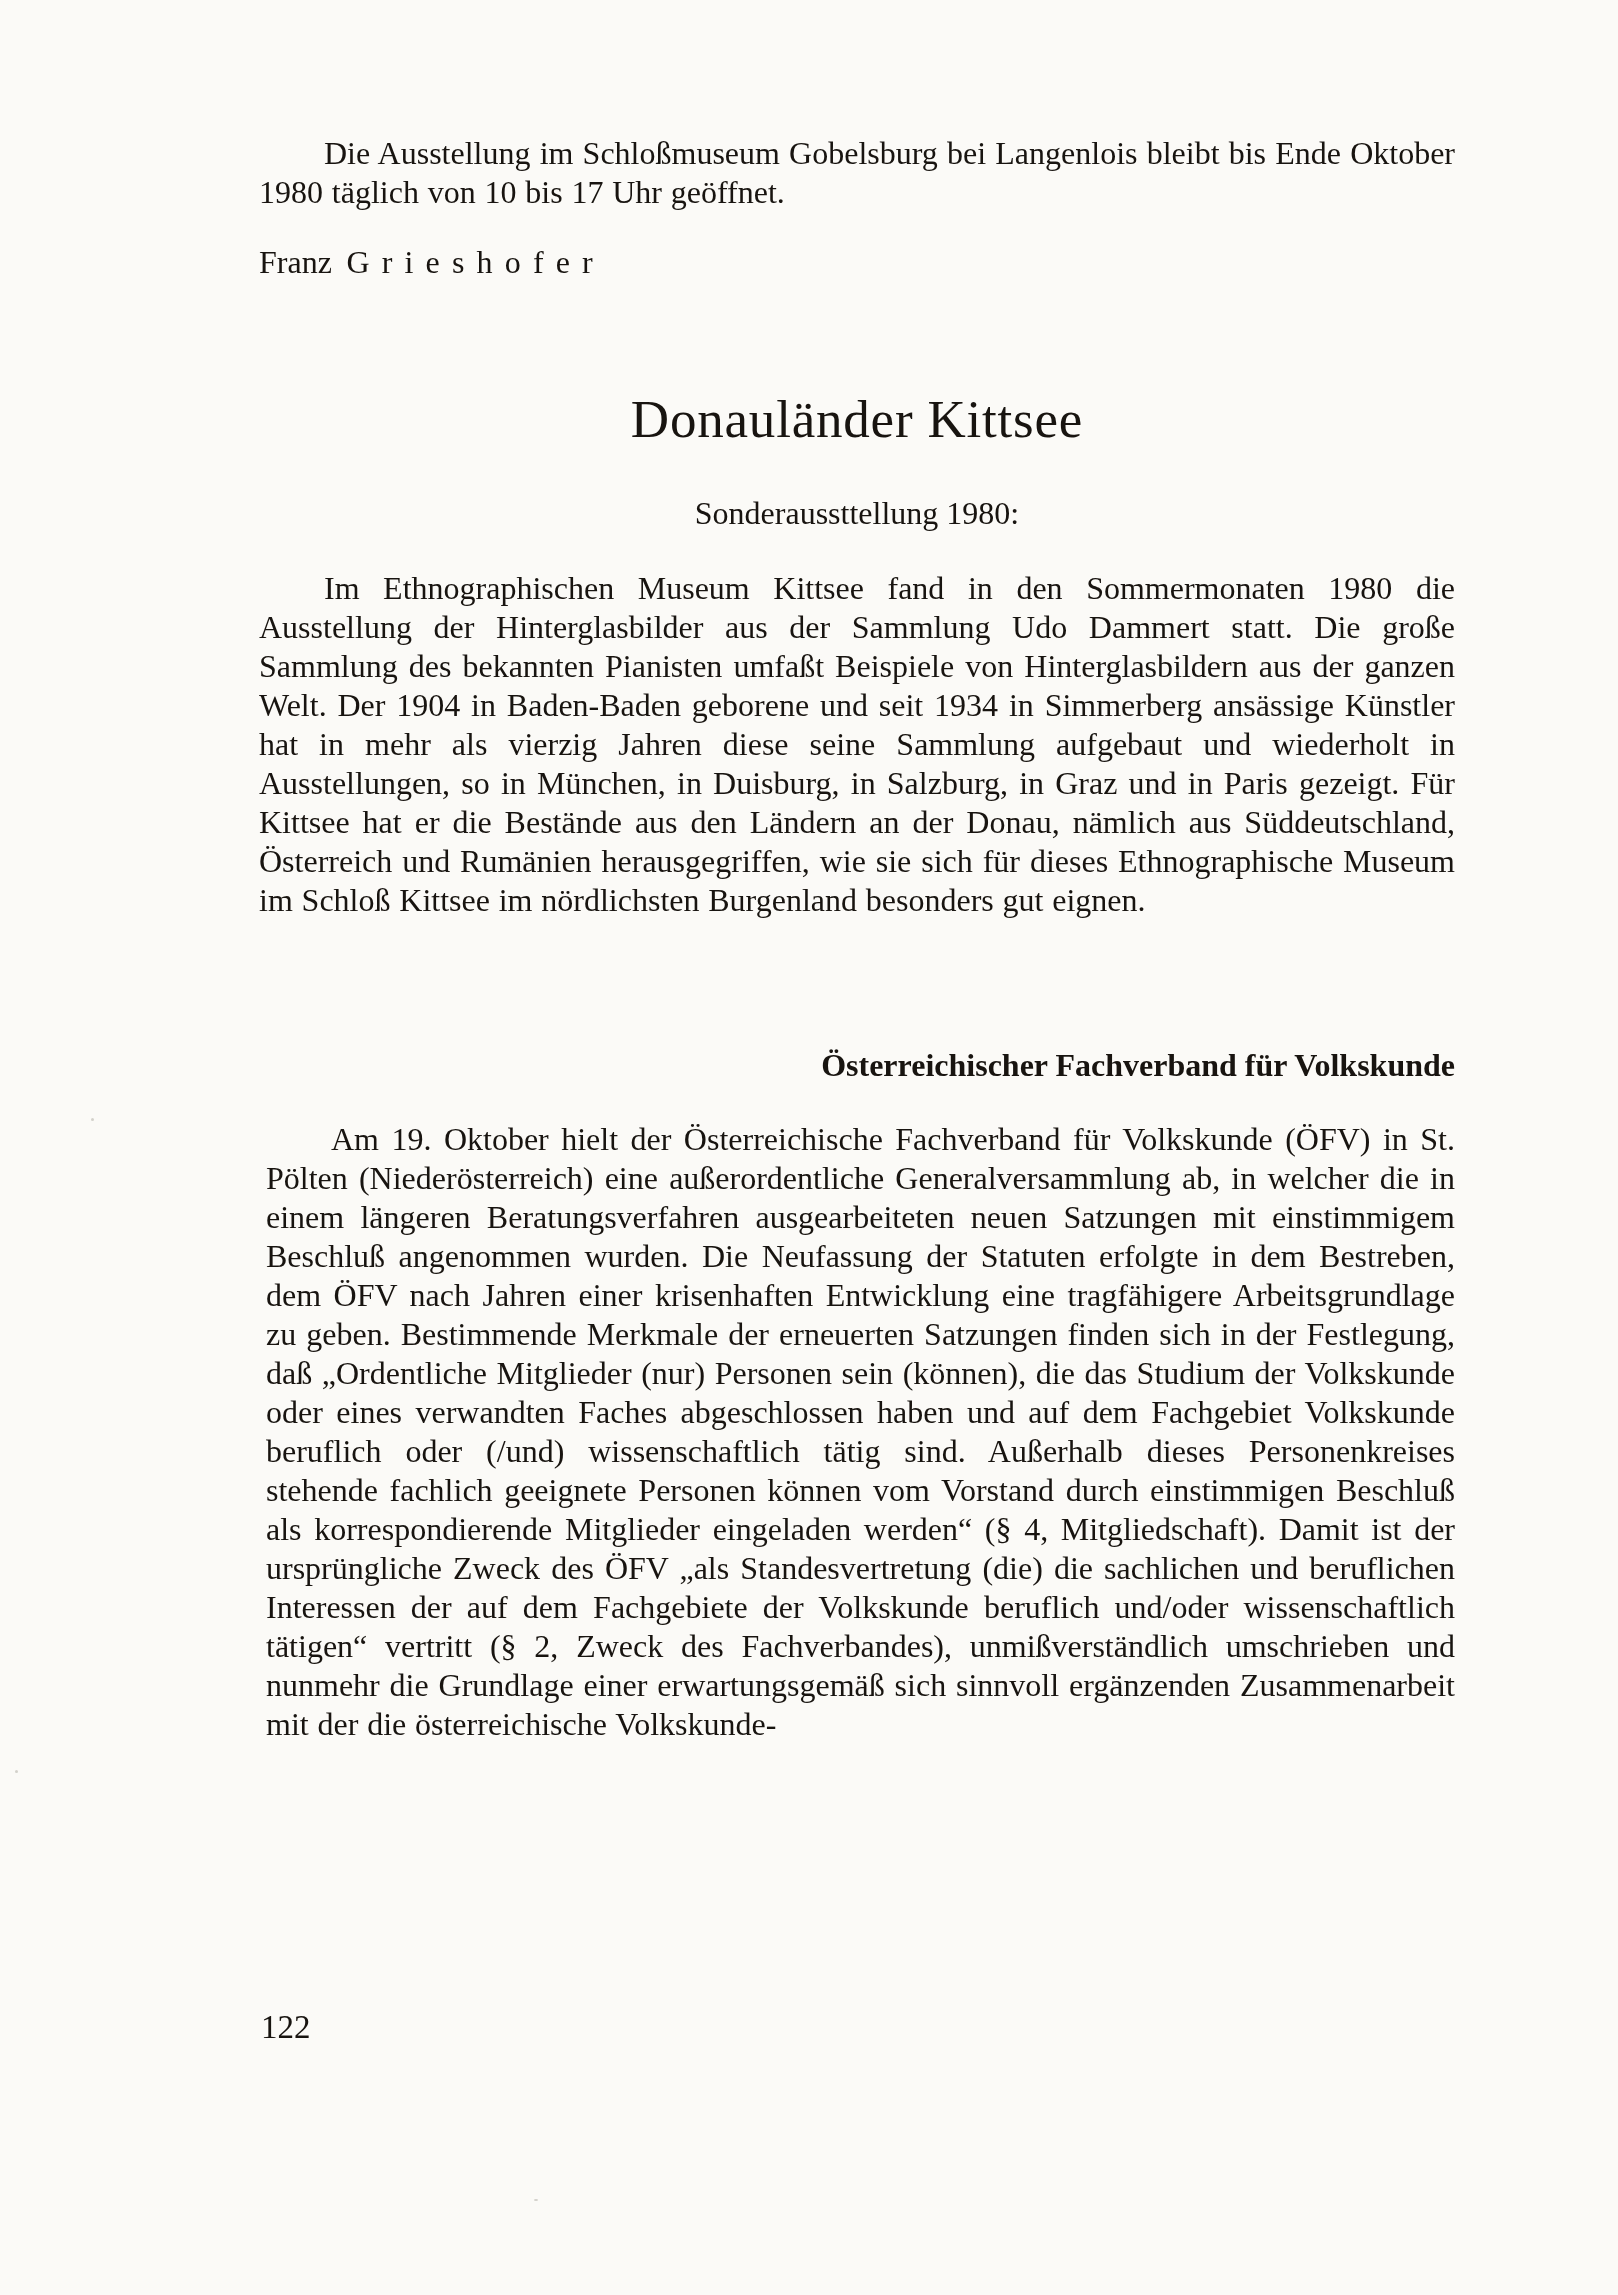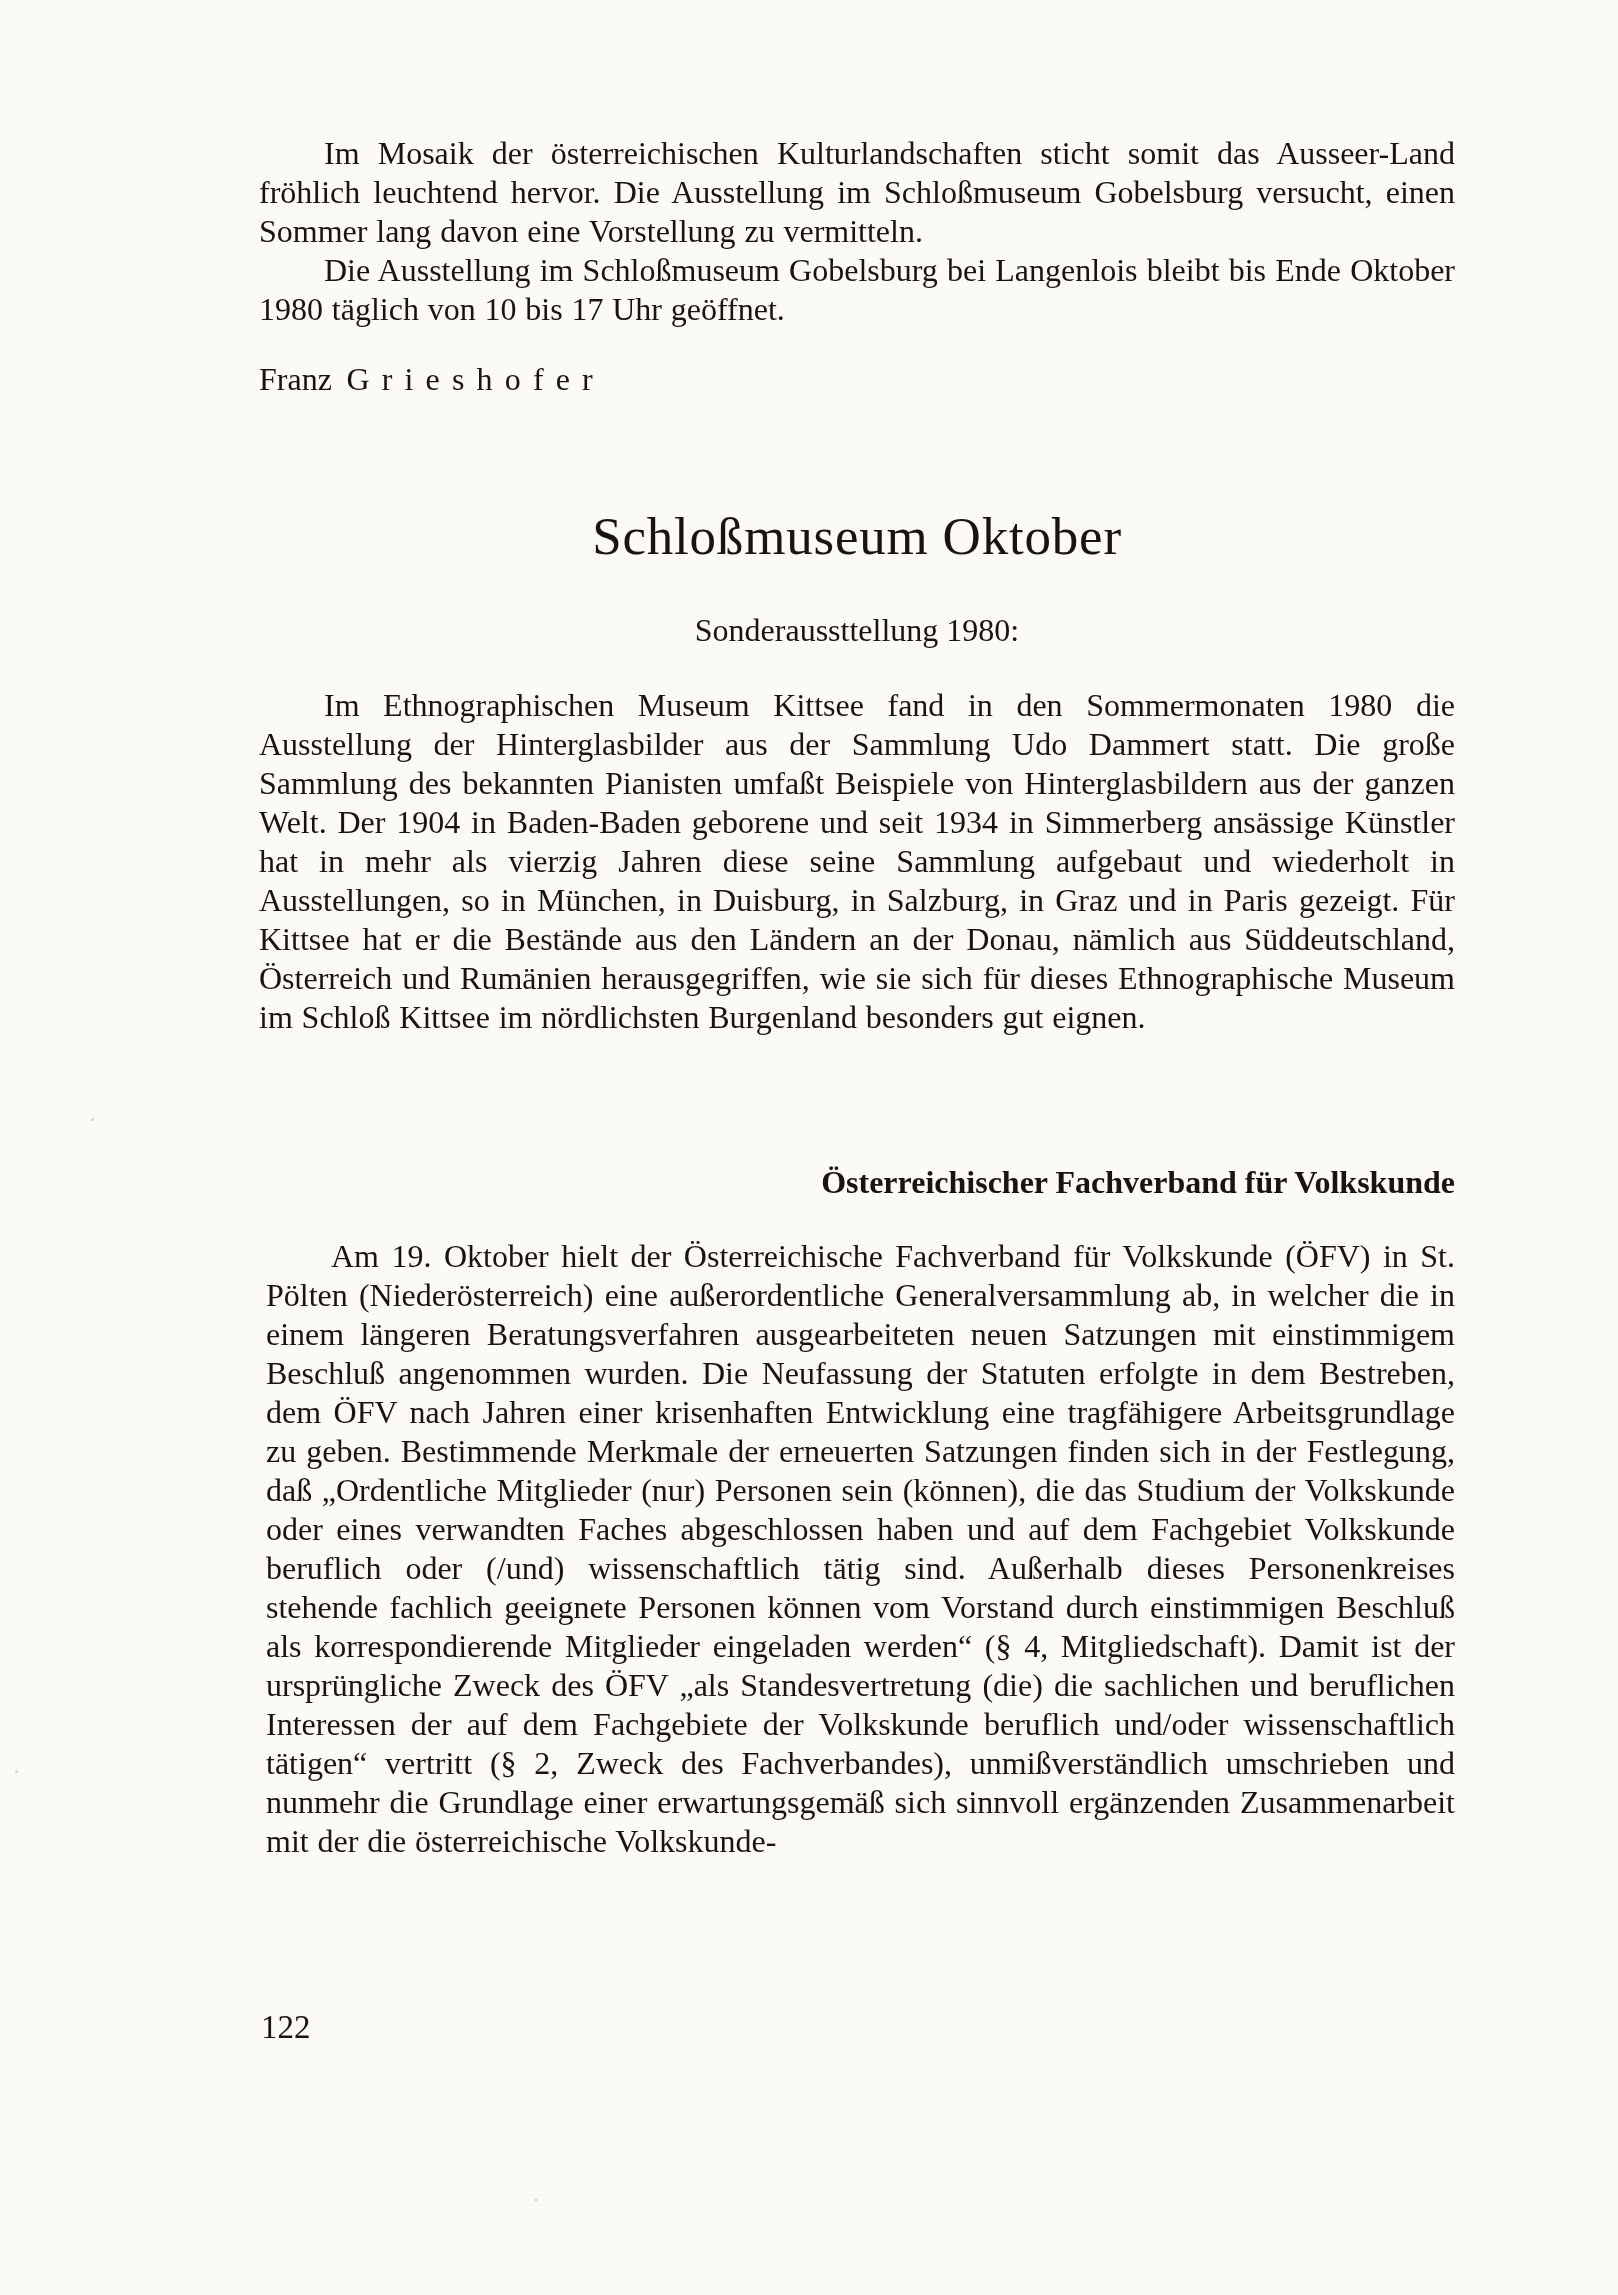--- a/index.html
+++ b/index.html
@@ -99,29 +99,28 @@
   .speck-2 { left: 14.6px;  top: 1770px; }
   .speck-3 { left: 534px; top: 2199px; width: 4px; height: 2.4px; }
 </style>
 </head>
 <body>
 
 <div class="page">
 
   <main class="text-block">
 
-    <p class="body-par indent">Im Mosaik der österreichischen Kulturlandschaften sticht somit das Ausseer-Land fröhlich leuchtend hervor. Die Ausstellung im Schloßmuseum Gobelsburg versucht, einen Sommer lang davon eine Vorstellung zu vermitteln.</p>
 
     <p class="body-par indent">Die Ausstellung im Schloßmuseum Gobelsburg bei Langenlois bleibt bis Ende Oktober 1980 täglich von 10 bis 17 Uhr geöffnet.</p>
 
     <div class="signature">
       <span class="first-name">Franz</span><span class="spaced">Grieshofer</span>
     </div>
 
-    <h1 class="main-title">Schloßmuseum Oktober</h1>
+    <h1 class="main-title">Donauländer Kittsee</h1>
 
     <h2 class="sub-title">Sonderaussttellung 1980:</h2>
 
 
     <p class="body-par indent par-kittsee">Im Ethnographischen Museum Kittsee fand in den Sommermonaten 1980 die Ausstellung der Hinterglasbilder aus der Sammlung Udo Dammert statt. Die große Sammlung des bekannten Pianisten umfaßt Beispiele von Hinterglasbildern aus der ganzen Welt. Der 1904 in Baden-Baden geborene und seit 1934 in Simmerberg ansässige Künstler hat in mehr als vierzig Jahren diese seine Sammlung aufgebaut und wiederholt in Ausstellungen, so in München, in Duisburg, in Salzburg, in Graz und in Paris gezeigt. Für Kittsee hat er die Bestände aus den Ländern an der Donau, nämlich aus Süddeutschland, Österreich und Rumänien herausgegriffen, wie sie sich für dieses Ethnographische Museum im Schloß Kittsee im nördlichsten Burgenland besonders gut eignen.</p>
 
     <h2 class="section-title">Österreichischer Fachverband für Volkskunde</h2>
 
     <p class="body-par indent par-fachverband">Am 19. Oktober hielt der Österreichische Fachverband für Volkskunde (ÖFV) in St. Pölten (Niederösterreich) eine außerordentliche Generalversammlung ab, in welcher die in einem längeren Beratungsverfahren ausgearbeiteten neuen Satzungen mit einstimmigem Beschluß angenommen wurden. Die Neufassung der Statuten erfolgte in dem Bestreben, dem ÖFV nach Jahren einer krisenhaften Entwicklung eine tragfähigere Arbeitsgrundlage zu geben. Bestimmende Merkmale der erneuerten Satzungen finden sich in der Festlegung, daß „Ordentliche Mitglieder (nur) Personen sein (können), die das Studium der Volkskunde oder eines verwandten Faches abgeschlossen haben und auf dem Fachgebiet Volkskunde beruflich oder (/und) wissenschaftlich tätig sind. Außerhalb dieses Personenkreises stehende fachlich geeignete Personen können vom Vorstand durch einstimmigen Beschluß als korrespondierende Mitglieder eingeladen werden“ (§ 4, Mitgliedschaft). Damit ist der ursprüngliche Zweck des ÖFV „als Standesvertretung (die) die sachlichen und beruflichen Interessen der auf dem Fachgebiete der Volkskunde beruflich und/oder wissenschaftlich tätigen“ vertritt (§ 2, Zweck des Fachverbandes), unmißverständlich umschrieben und nunmehr die Grundlage einer erwartungsgemäß sich sinnvoll ergänzenden Zusammenarbeit mit der die österreichische Volkskunde-</p>
 

